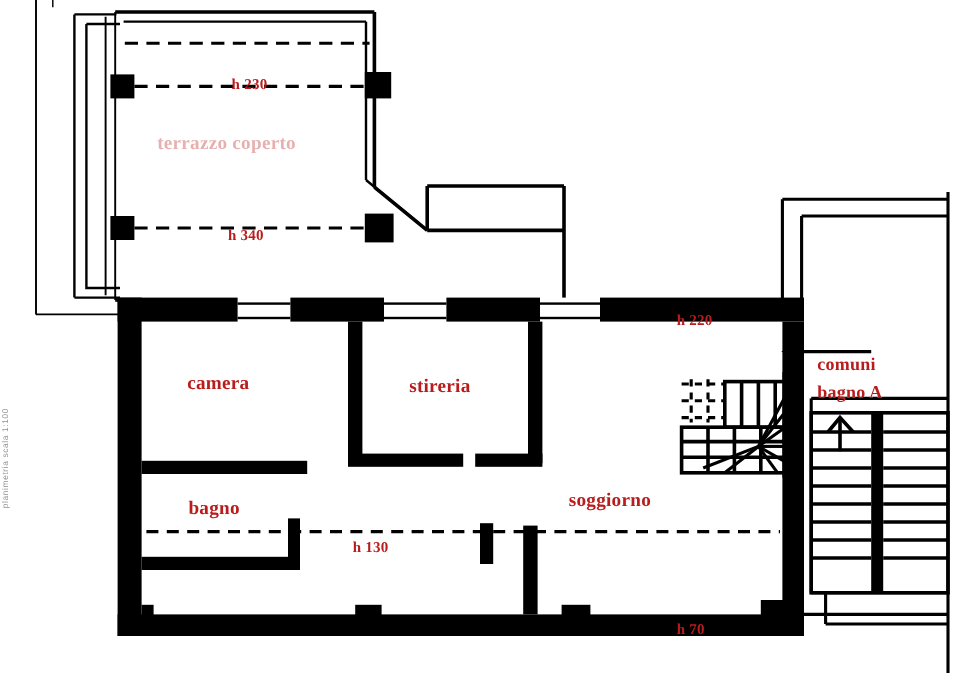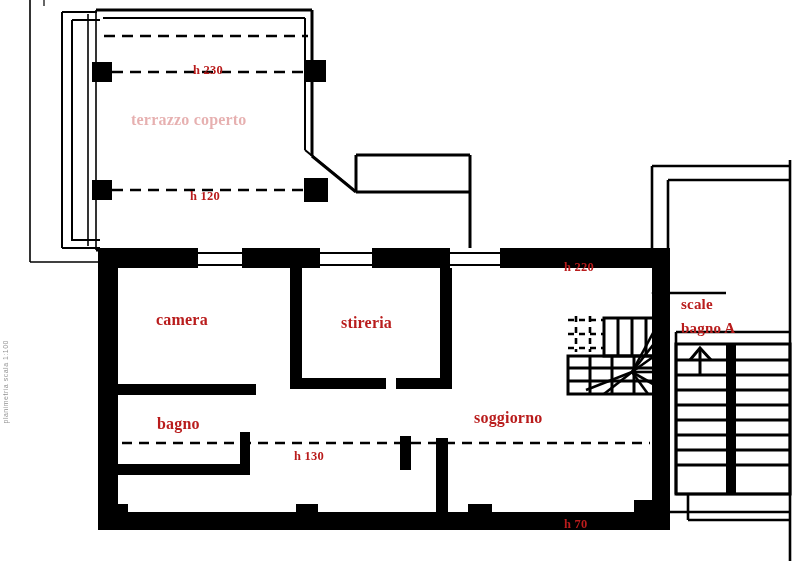--- a/index.html
+++ b/index.html
@@ -252,27 +252,27 @@
   <div class="lbl room" style="left:156px;top:312px;">camera</div>
 
   <div class="lbl room" style="left:341px;top:315px;">stireria</div>
 
   <div class="lbl room" style="left:157px;top:416px;">bagno</div>
 
   <div class="lbl room" style="left:474px;top:410px;">soggiorno</div>
 
   <div class="lbl dim" style="left:193px;top:64px;">h 230</div>
 
-  <div class="lbl dim" style="left:190px;top:190px;">h 120</div>
+  <div class="lbl dim" style="left:190px;top:190px;">h 340</div>
 
   <div class="lbl dim" style="left:564px;top:261px;">h 220</div>
 
   <div class="lbl dim" style="left:294px;top:450px;">h 130</div>
 
   <div class="lbl dim" style="left:564px;top:518px;">h 70</div>
 
-  <div class="lbl note" style="left:681px;top:297px;">scale</div>
+  <div class="lbl note" style="left:681px;top:297px;">comuni</div>
 
   <div class="lbl note" style="left:681px;top:321px;">bagno A</div>
 
   <div class="vert-edge">planimetria scala 1:100</div>
 
 </div>
 
 </body></html>

